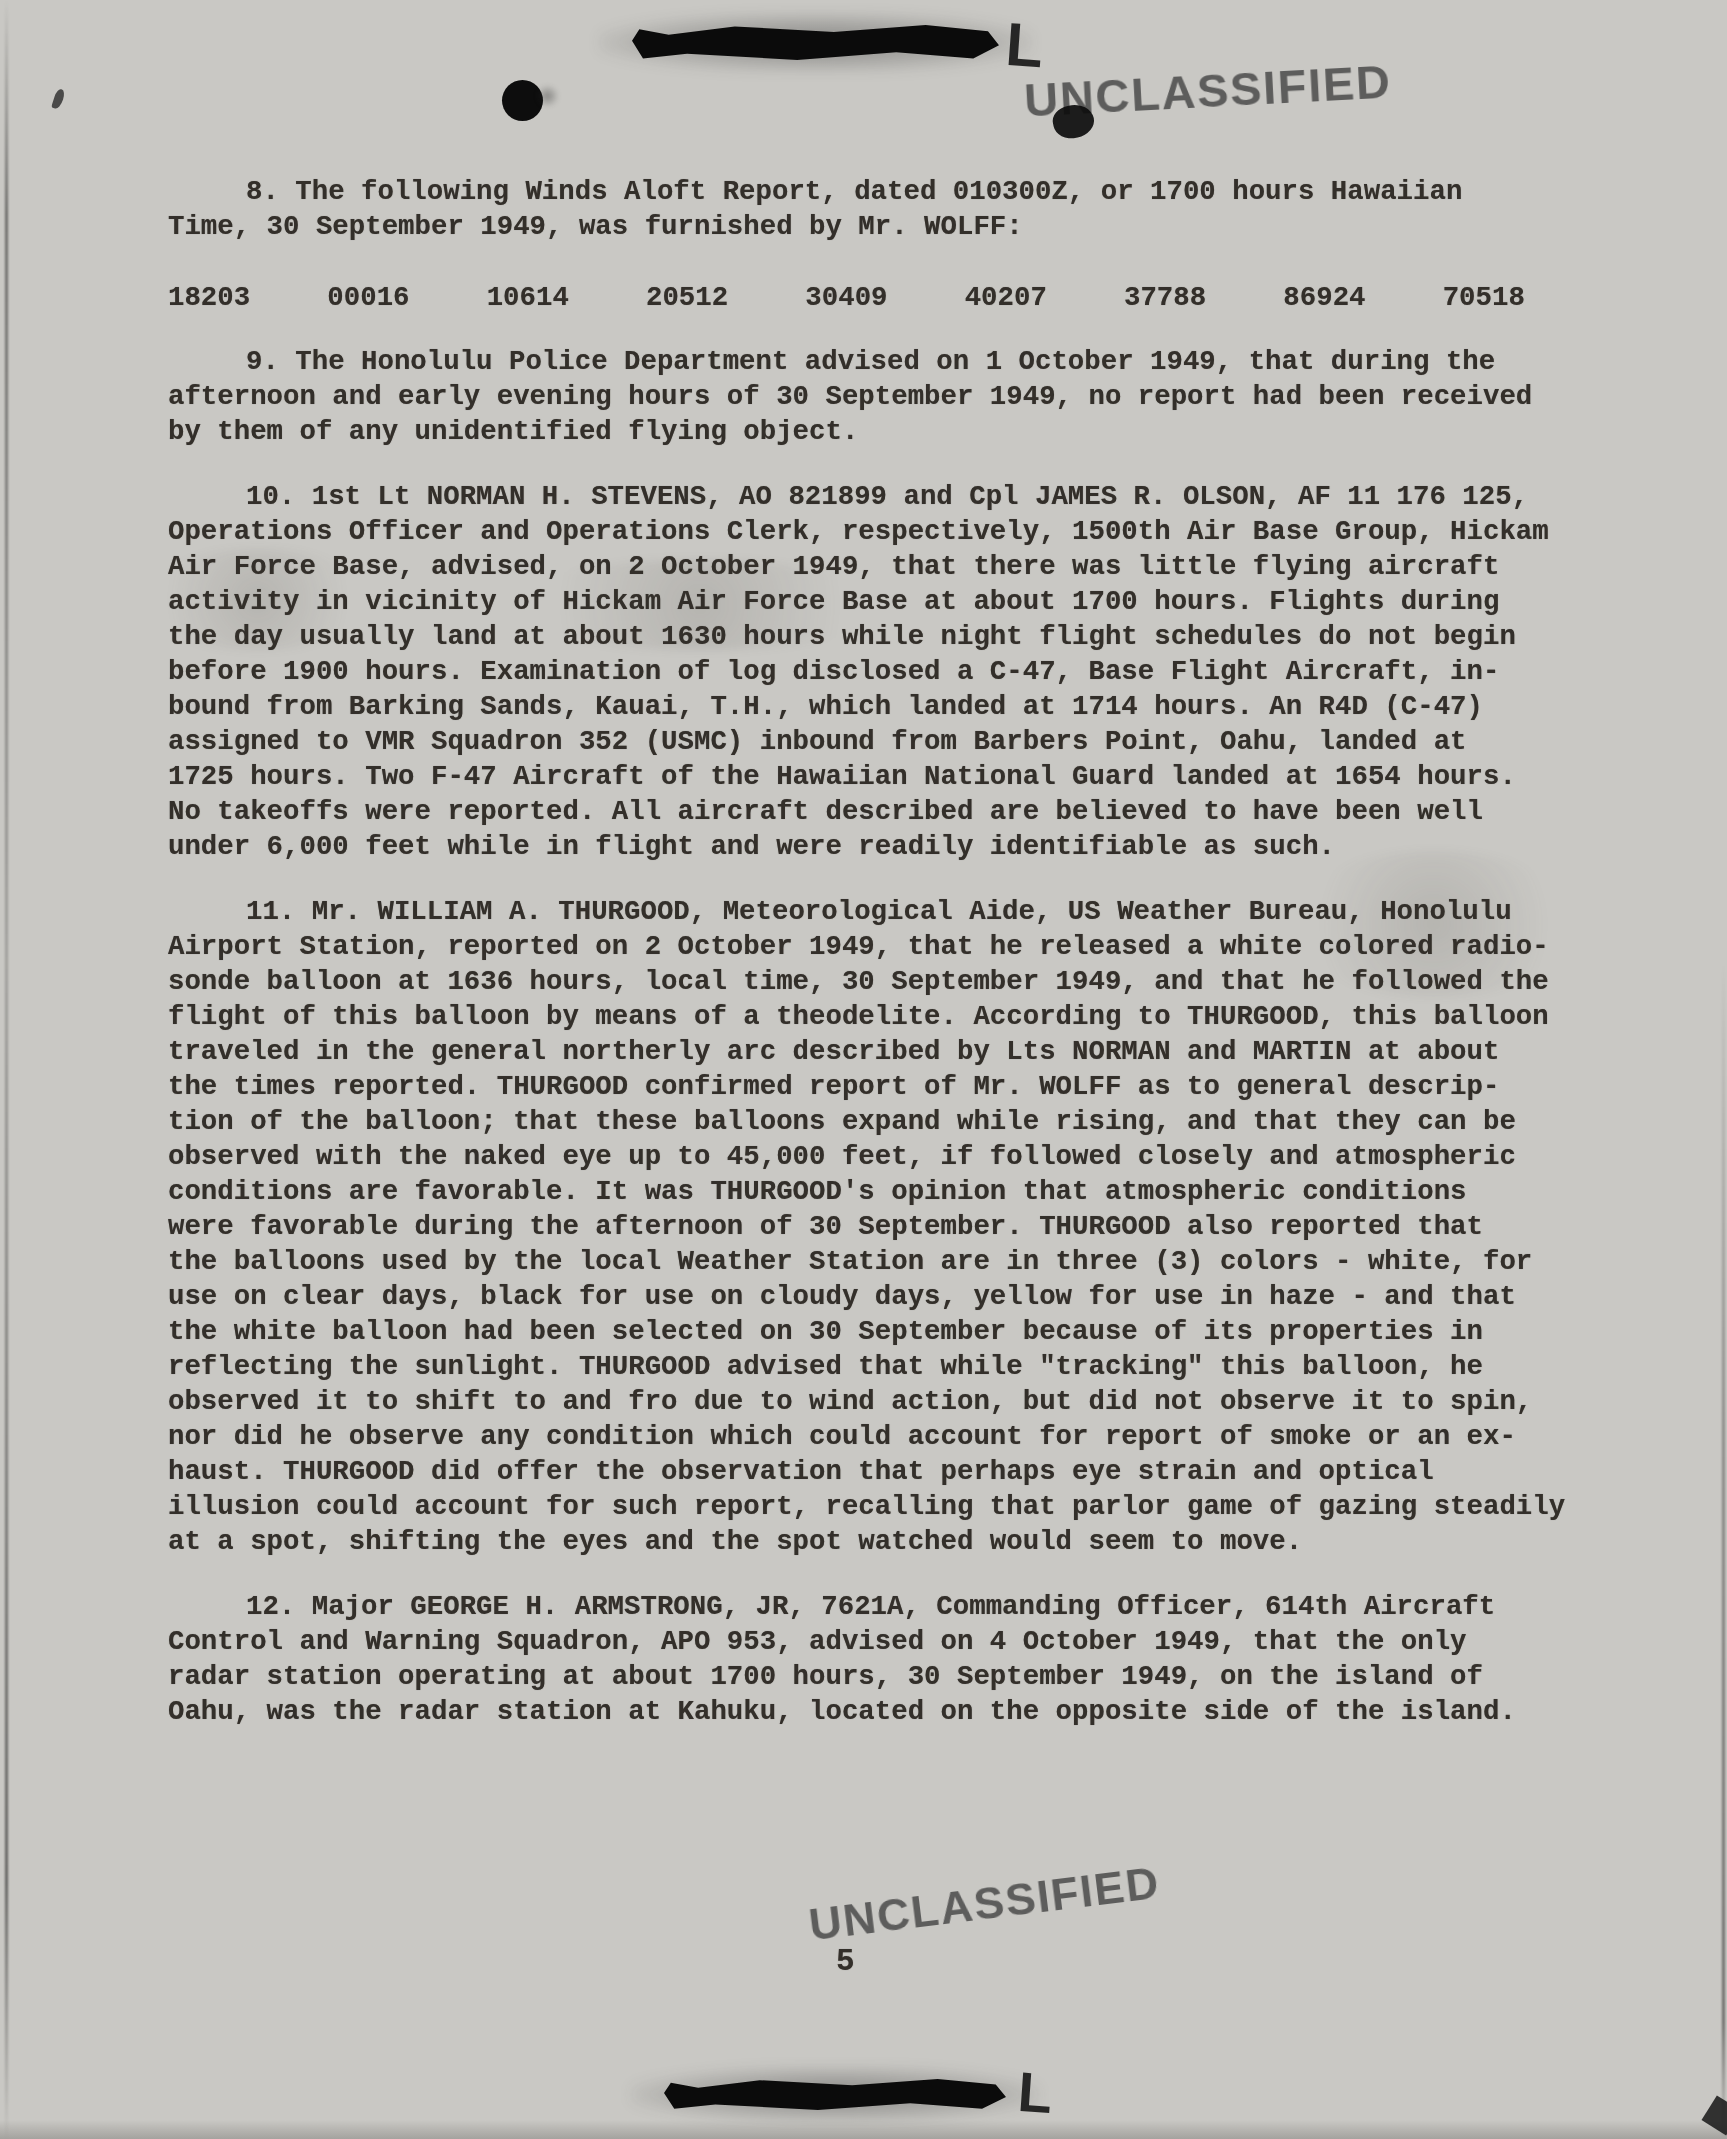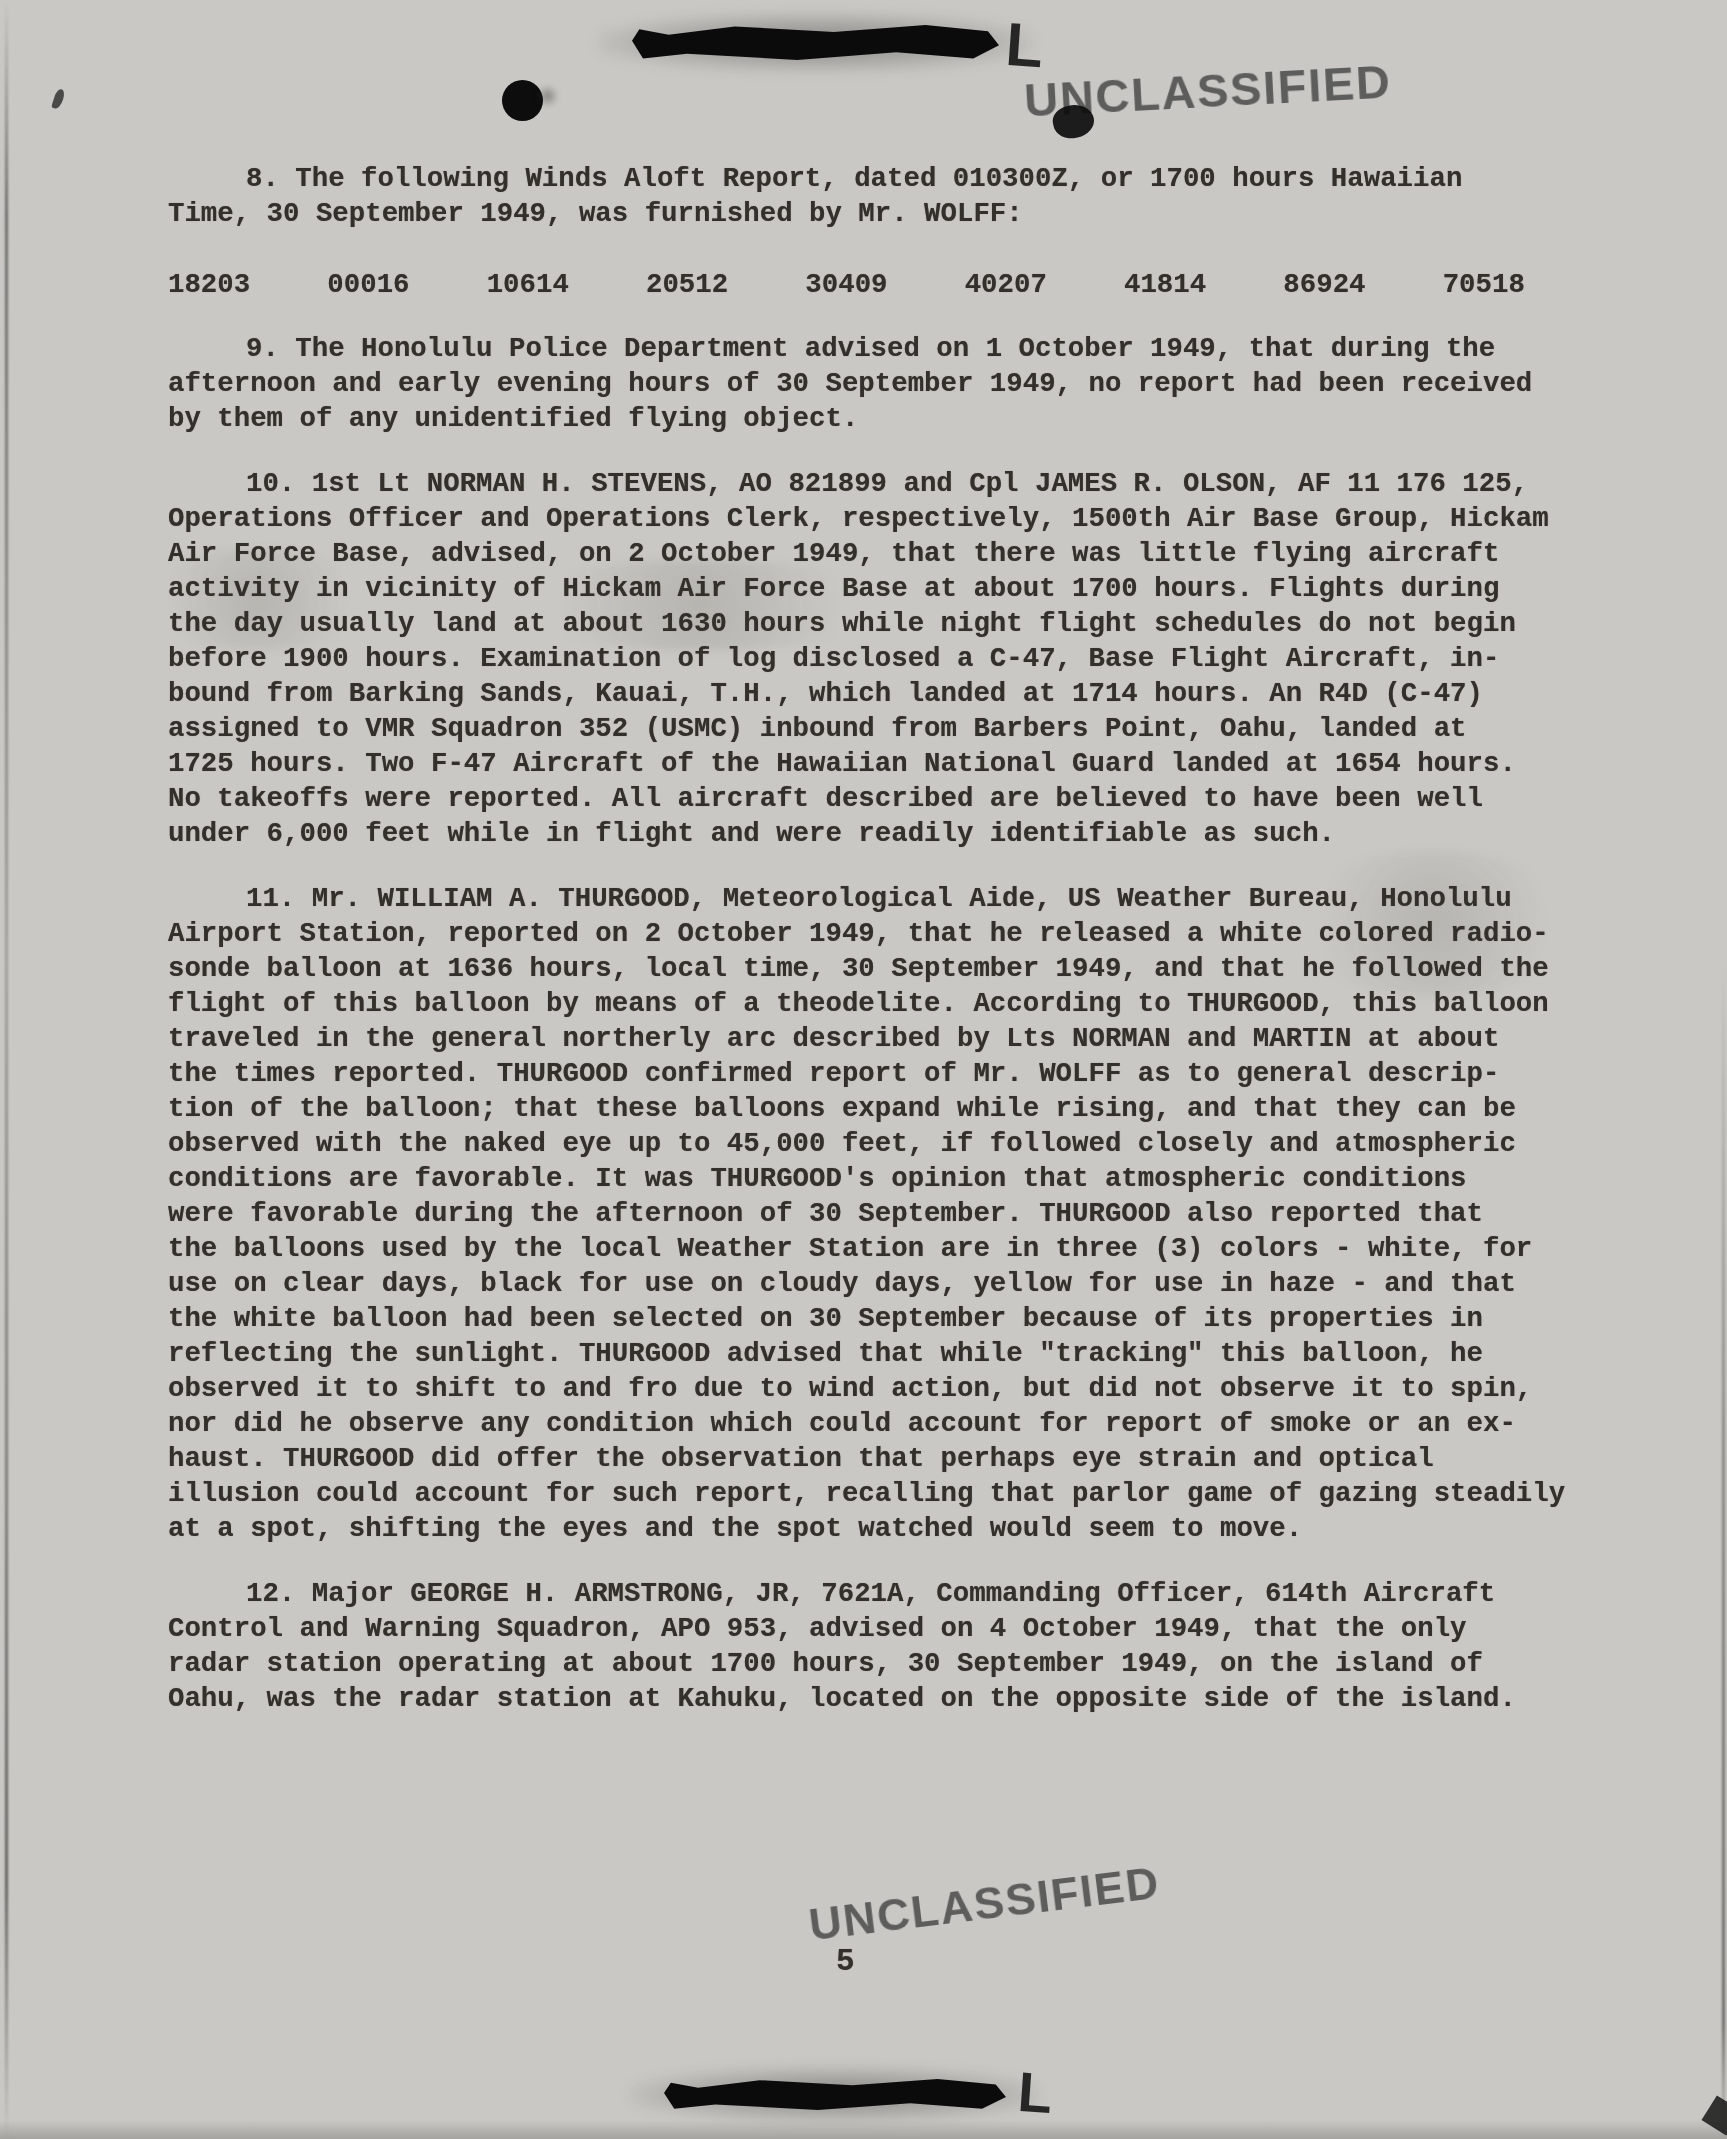--- a/index.html
+++ b/index.html
@@ -95,21 +95,21 @@
   .haze-soft {
     position: absolute; border-radius: 50%;
     background: radial-gradient(circle, rgba(70,66,60,.14), transparent 70%);
     filter: blur(4.5px);
   }
   .haze-1 { left: 140px; top: 549px; width: 235px; height: 101px; }
   .haze-2 { left: 1288px; top: 851px; width: 291px; height: 146px; }
   .haze-3 { left: 504px; top: 560px; width: 392px; height: 90px; }
   
   .content {
-    position: absolute; left: 168px; top: 161px; width: 1434px;
+    position: absolute; left: 168px; top: 174px; width: 1434px;
     font-size: 27.4px; line-height: 35px;
     font-weight: 700;
     color: #332f2a;
     text-shadow: 0 0 0.8px rgba(52,47,40,.5);
   }
   .para {
     margin: 0 0 30px 0;
     white-space: pre-line;
     text-indent: 78px;
   }
@@ -157,21 +157,21 @@
 Time, 30 September 1949, was furnished by Mr. WOLFF:</p>
 
     <div class="winds">
       <div class="winds-row">
         <span class="wcell">18203</span>
         <span class="wcell">00016</span>
         <span class="wcell">10614</span>
         <span class="wcell">20512</span>
         <span class="wcell">30409</span>
         <span class="wcell">40207</span>
-        <span class="wcell">41814</span>
+        <span class="wcell">37788</span>
         <span class="wcell">86924</span>
         <span class="wcell">70518</span>
       </div>
     </div>
 
     <p class="para">9. The Honolulu Police Department advised on 1 October 1949, that during the
 afternoon and early evening hours of 30 September 1949, no report had been received
 by them of any unidentified flying object.</p>
     <p class="para">10. 1st Lt NORMAN H. STEVENS, AO 821899 and Cpl JAMES R. OLSON, AF 11 176 125,
 Operations Officer and Operations Clerk, respectively, 1500th Air Base Group, Hickam

